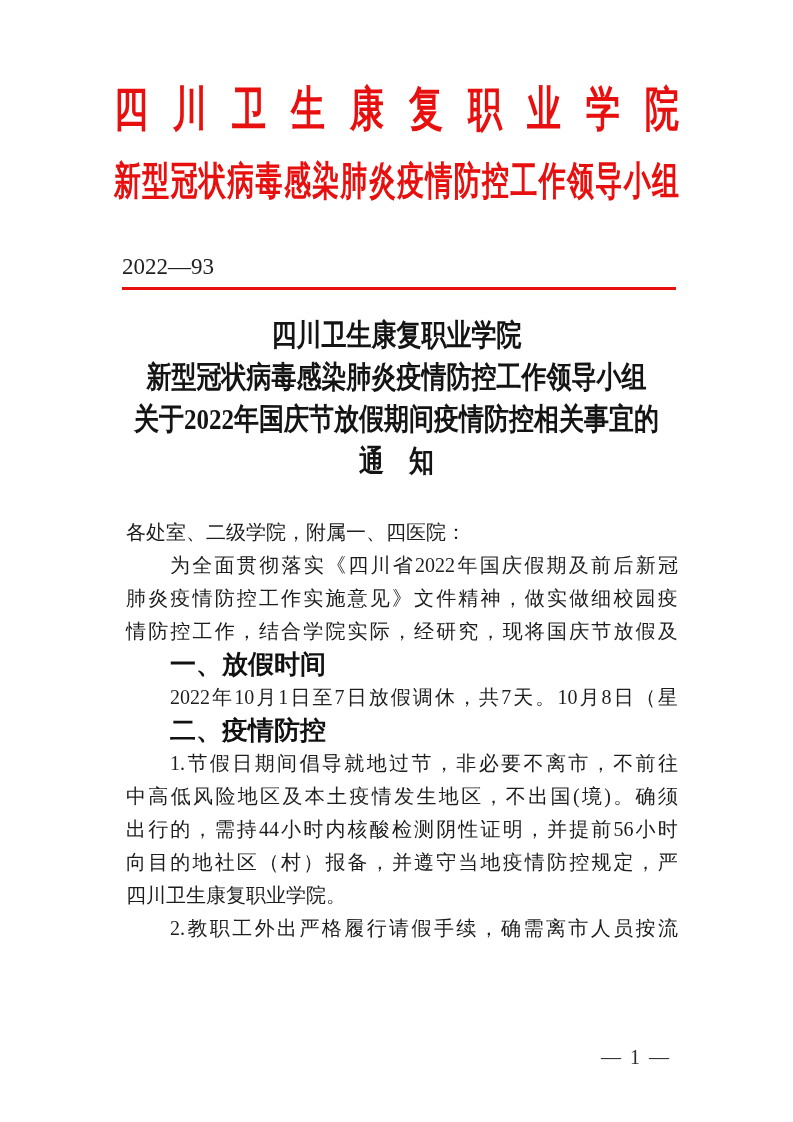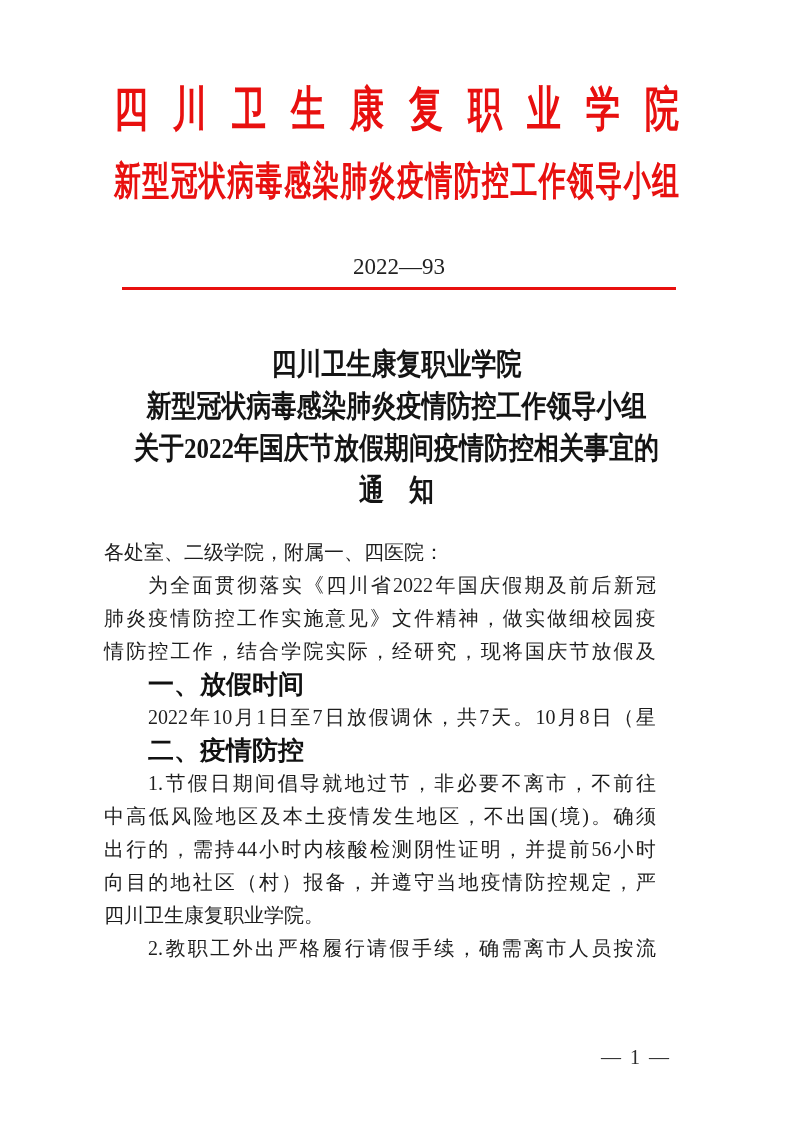--- a/index.html
+++ b/index.html
@@ -19,37 +19,37 @@
   .rh2{
     position:absolute;left:114px;width:565px;top:165px;
     display:flex;justify-content:space-between;align-items:flex-end;
     font-size:27px;font-weight:900;line-height:1.25;
     color:var(--accent,#e8100f);
     transform:scaleY(1.45);
   }
   
   .doc-no{
     position:absolute;left:122px;width:554px;top:254px;
-    text-align:center;font-size:23px;color:#222;
+    font-size:23px;color:#222;
   }
   .red-rule{
     position:absolute;left:122px;width:554px;top:287px;height:3px;
     background:var(--accent,#e8100f);
   }
   
   .title{
     position:absolute;left:100px;width:593px;top:314px;
     text-align:center;font-weight:bold;color:#141414;
-    font-size:25px;line-height:42px;margin-top:29px;
+    font-size:25px;line-height:42px;
   }
   .t-line{transform:scaleY(1.2);}
   
   .doc-body{
-    position:absolute;left:104px;width:552px;top:516px;
-    font-size:20px;color:#1d1d1d;margin-top:20px;
+    position:absolute;left:126px;width:552px;top:516px;
+    font-size:20px;color:#1d1d1d;
   }
   .ln{height:33px;line-height:33px;}
   .ln.j{display:flex;justify-content:space-between;align-items:baseline;}
   .ln.ind{padding-left:44px;}
   .ln.hd{
     font-weight:bold;font-size:26px;
     font-family:"Liberation Sans",sans-serif;color:#111;
   }
   
   .page-no{

